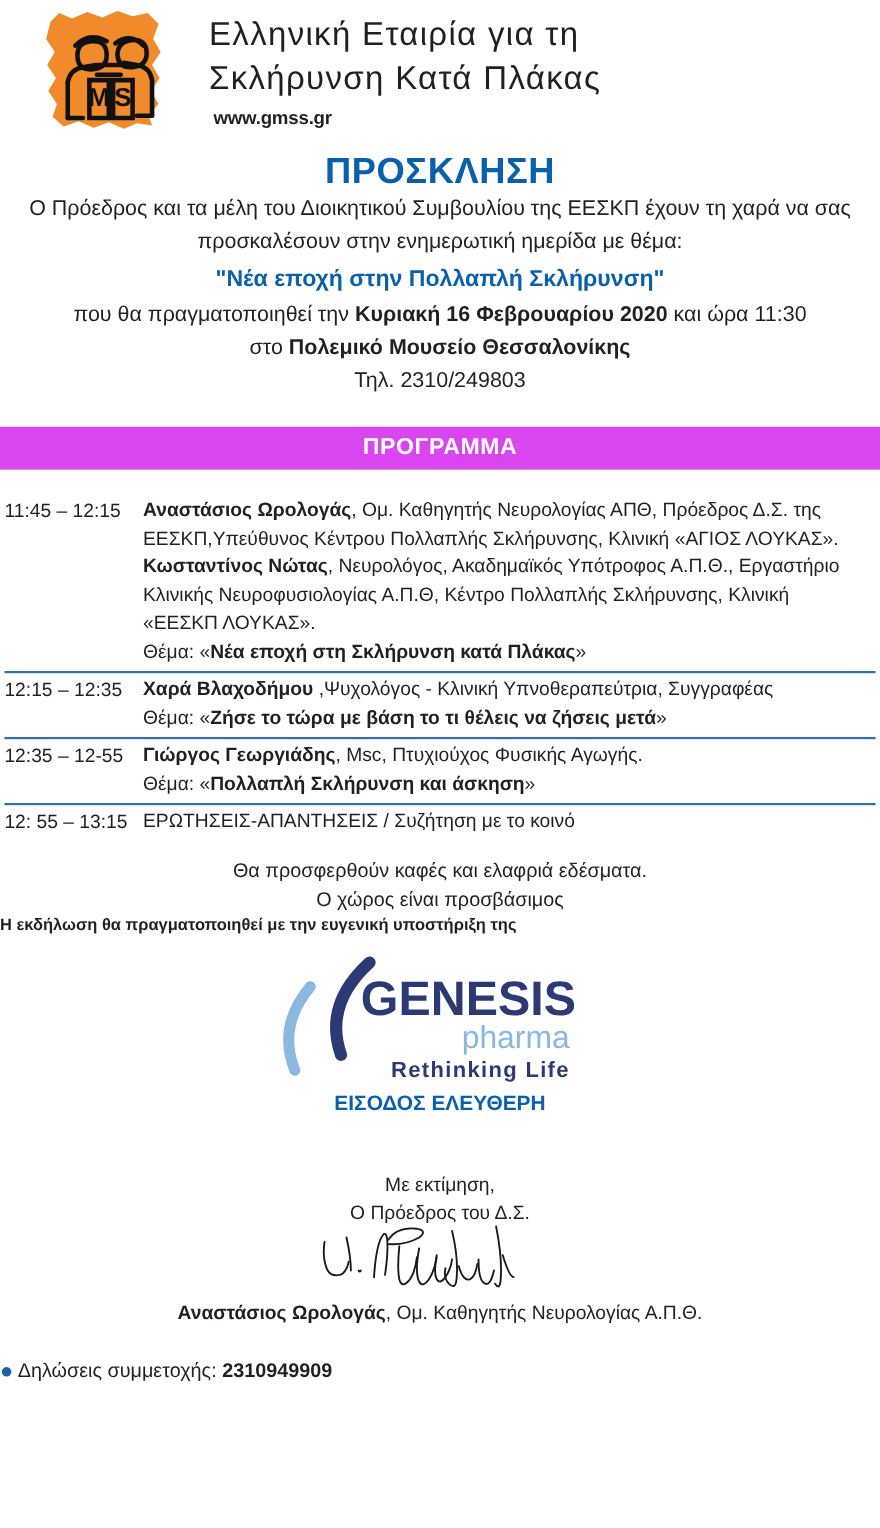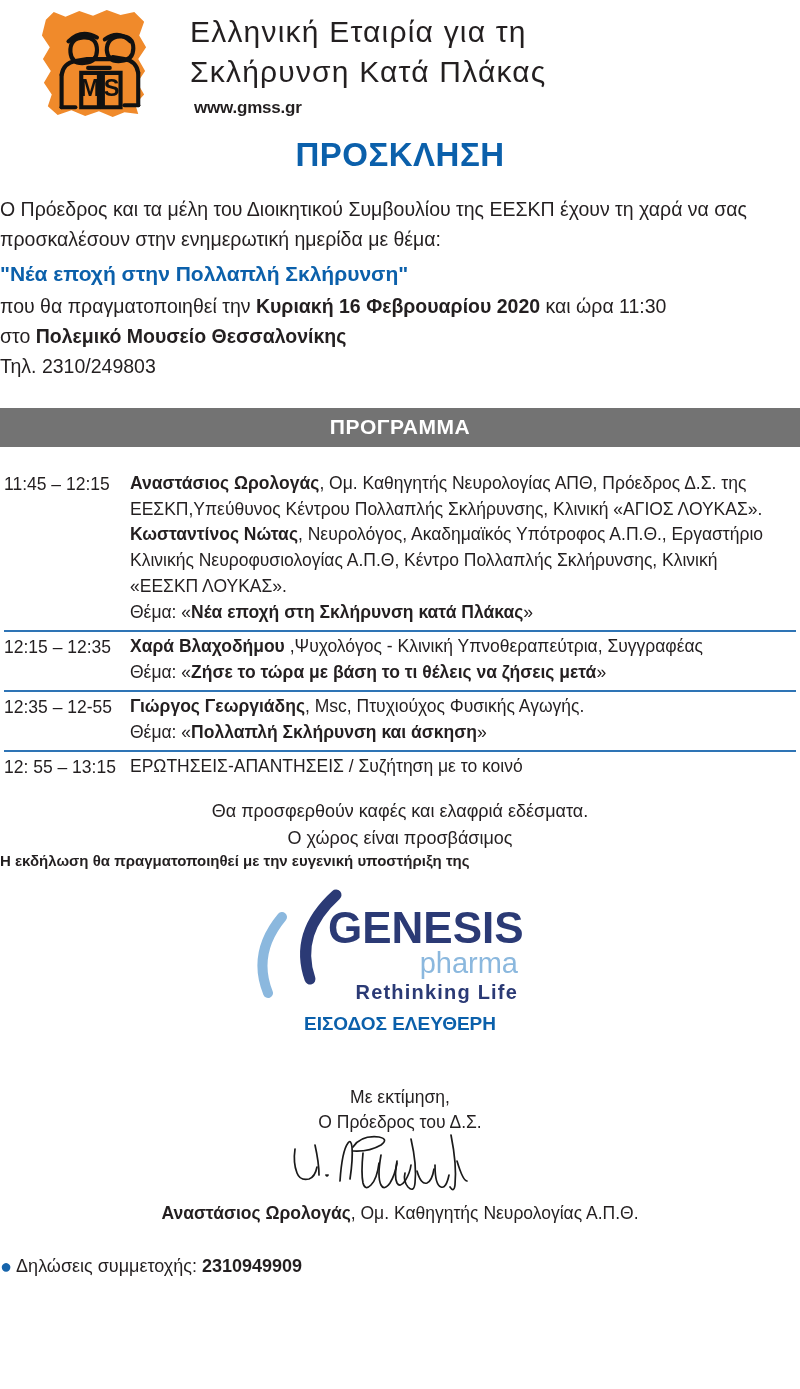--- a/index.html
+++ b/index.html
@@ -59,39 +59,39 @@
   
   .invite-title {
     text-align: center;
     color: #0b60ab;
     font-size: 33px;
     font-weight: bold;
     letter-spacing: 0.5px;
     margin-top: 14px;
   }
   .invite-body {
+    text-align: center;
     font-size: 19.5px;
     line-height: 1.55;
-    margin-top: 20px;
     padding: 0 0;
   }
   .invite-body .line { display: block; }
   .subject {
     color: #0b60ab;
     font-weight: bold;
     font-size: 21px;
     display: block;
     margin-top: 4px;
   }
   .strong { font-weight: bold; }
 
   
   .program-banner {
     margin-top: 26px;
-    background: #737373;
+    background: #d946ef;
     color: #ffffff;
     text-align: center;
     font-size: 21px;
     font-weight: bold;
     letter-spacing: 0.5px;
     padding: 7px 0 8px 0;
   }
 
   
   .program {

